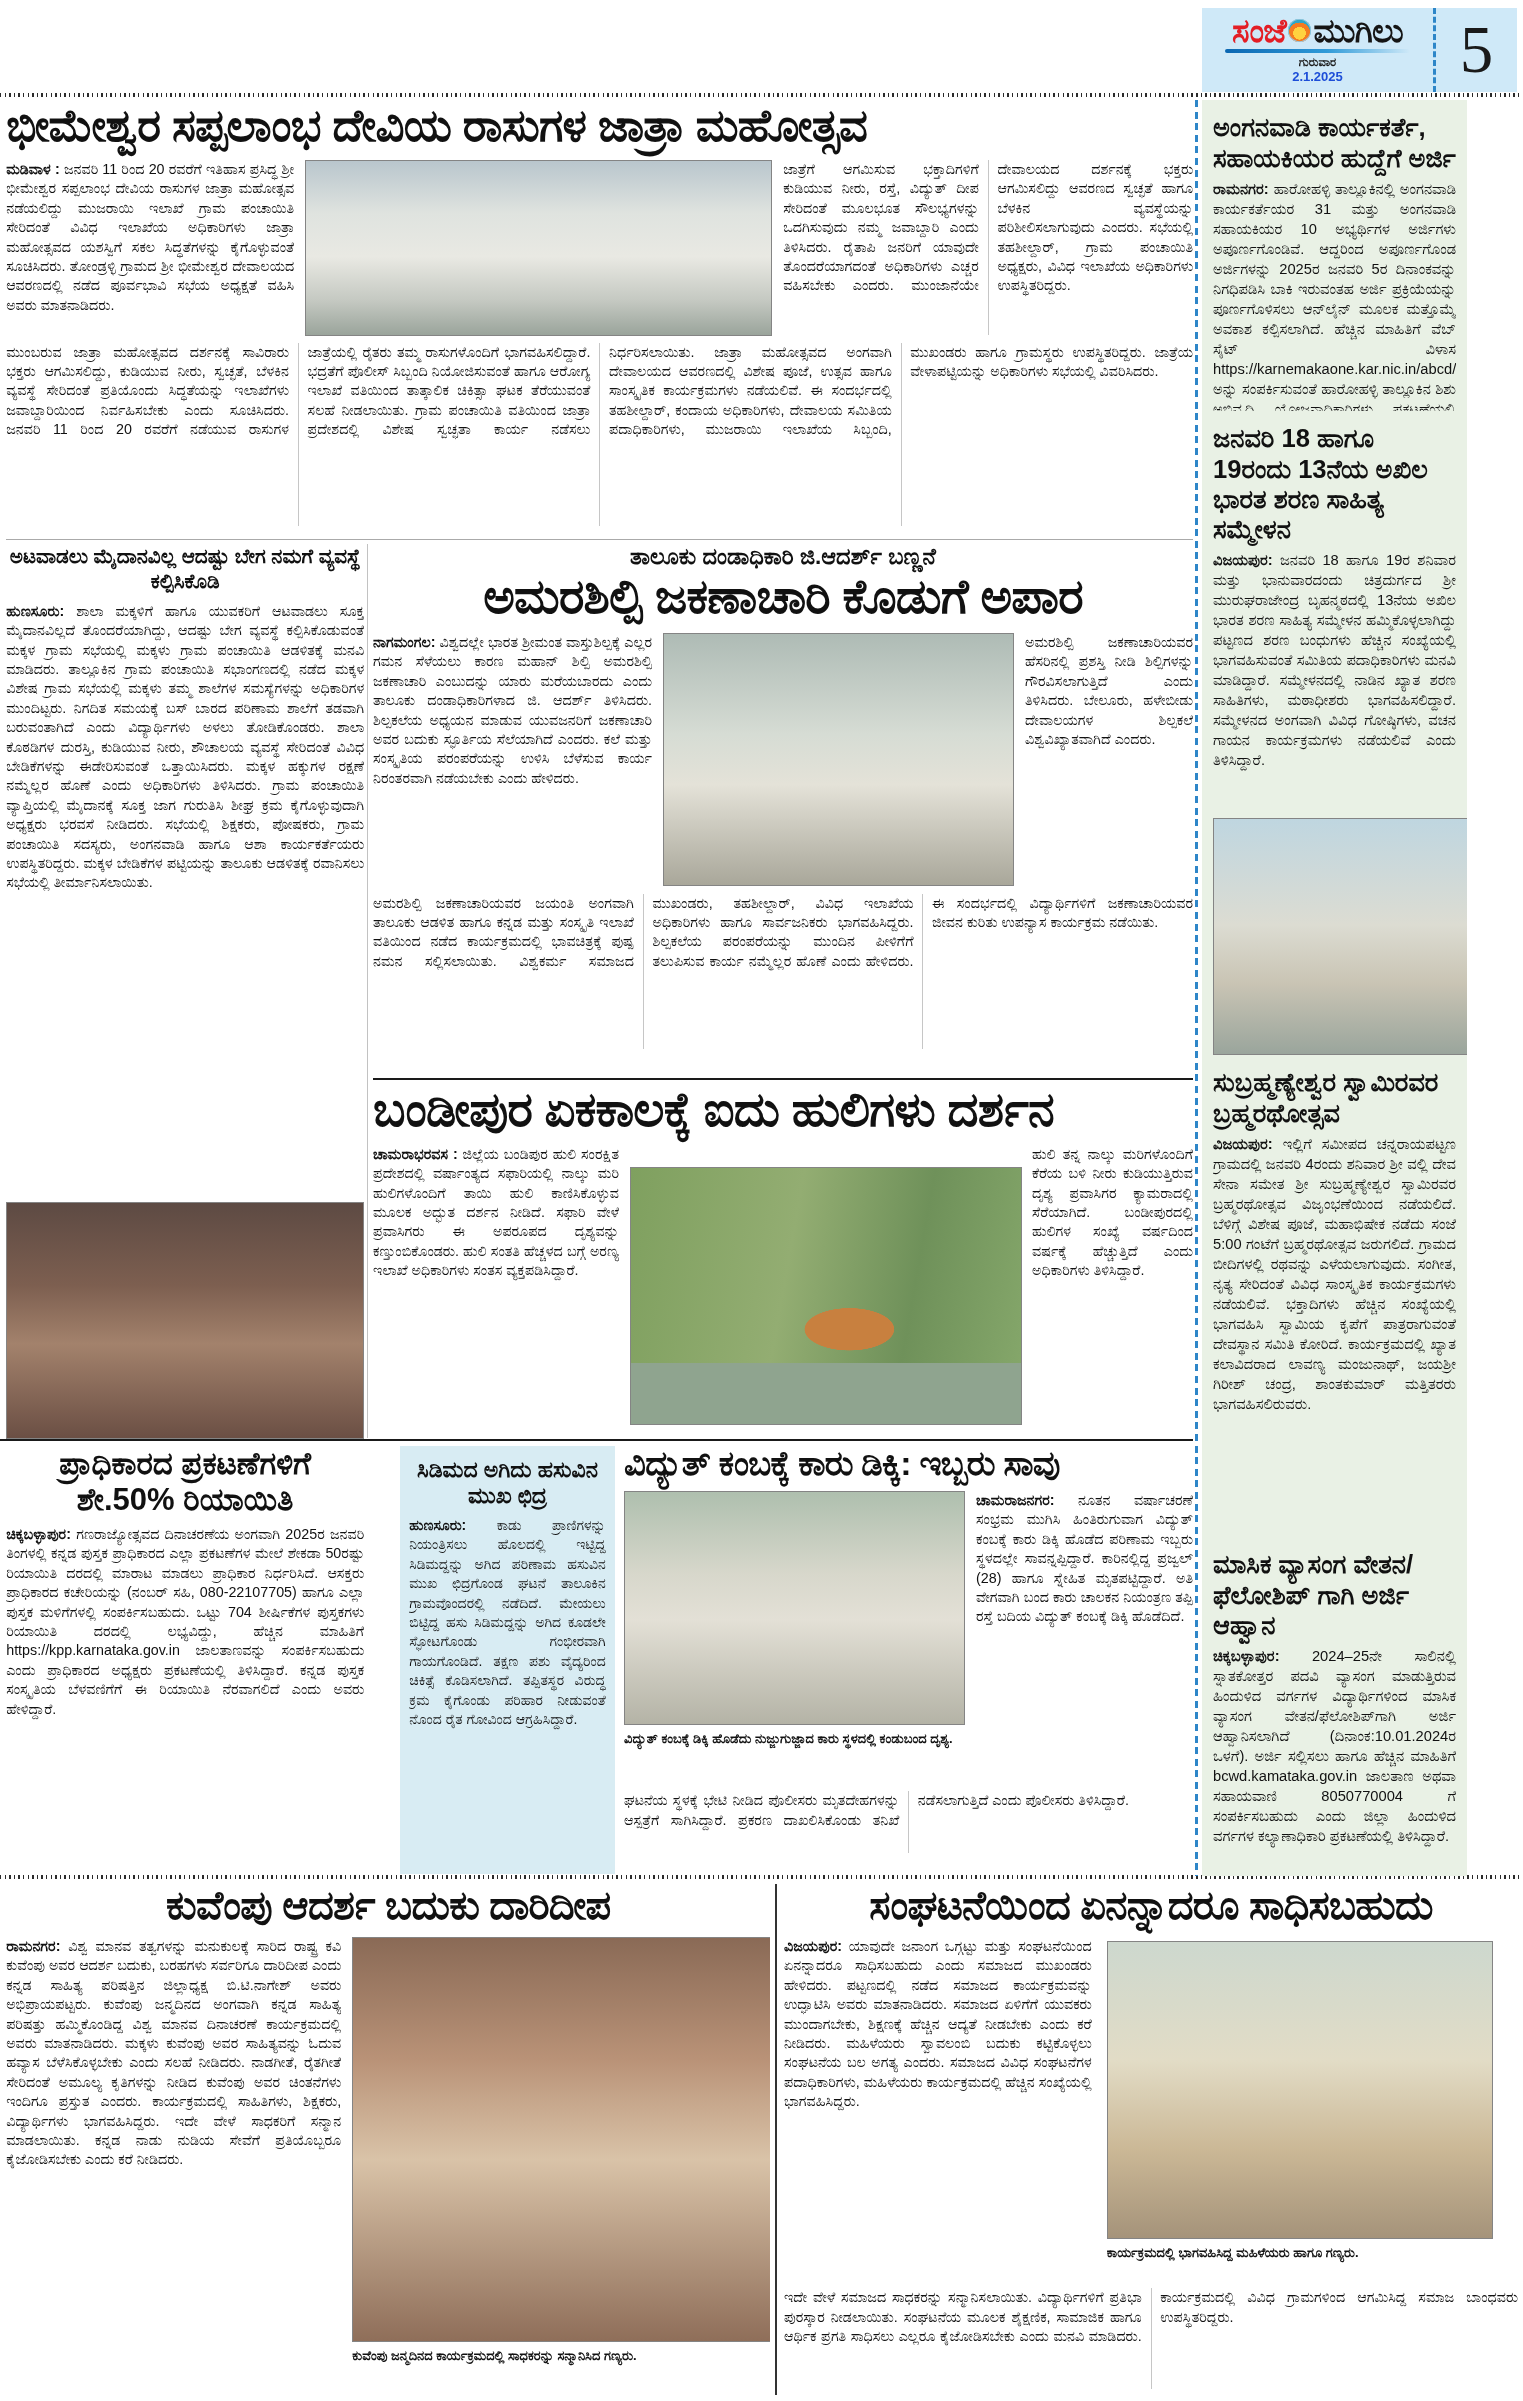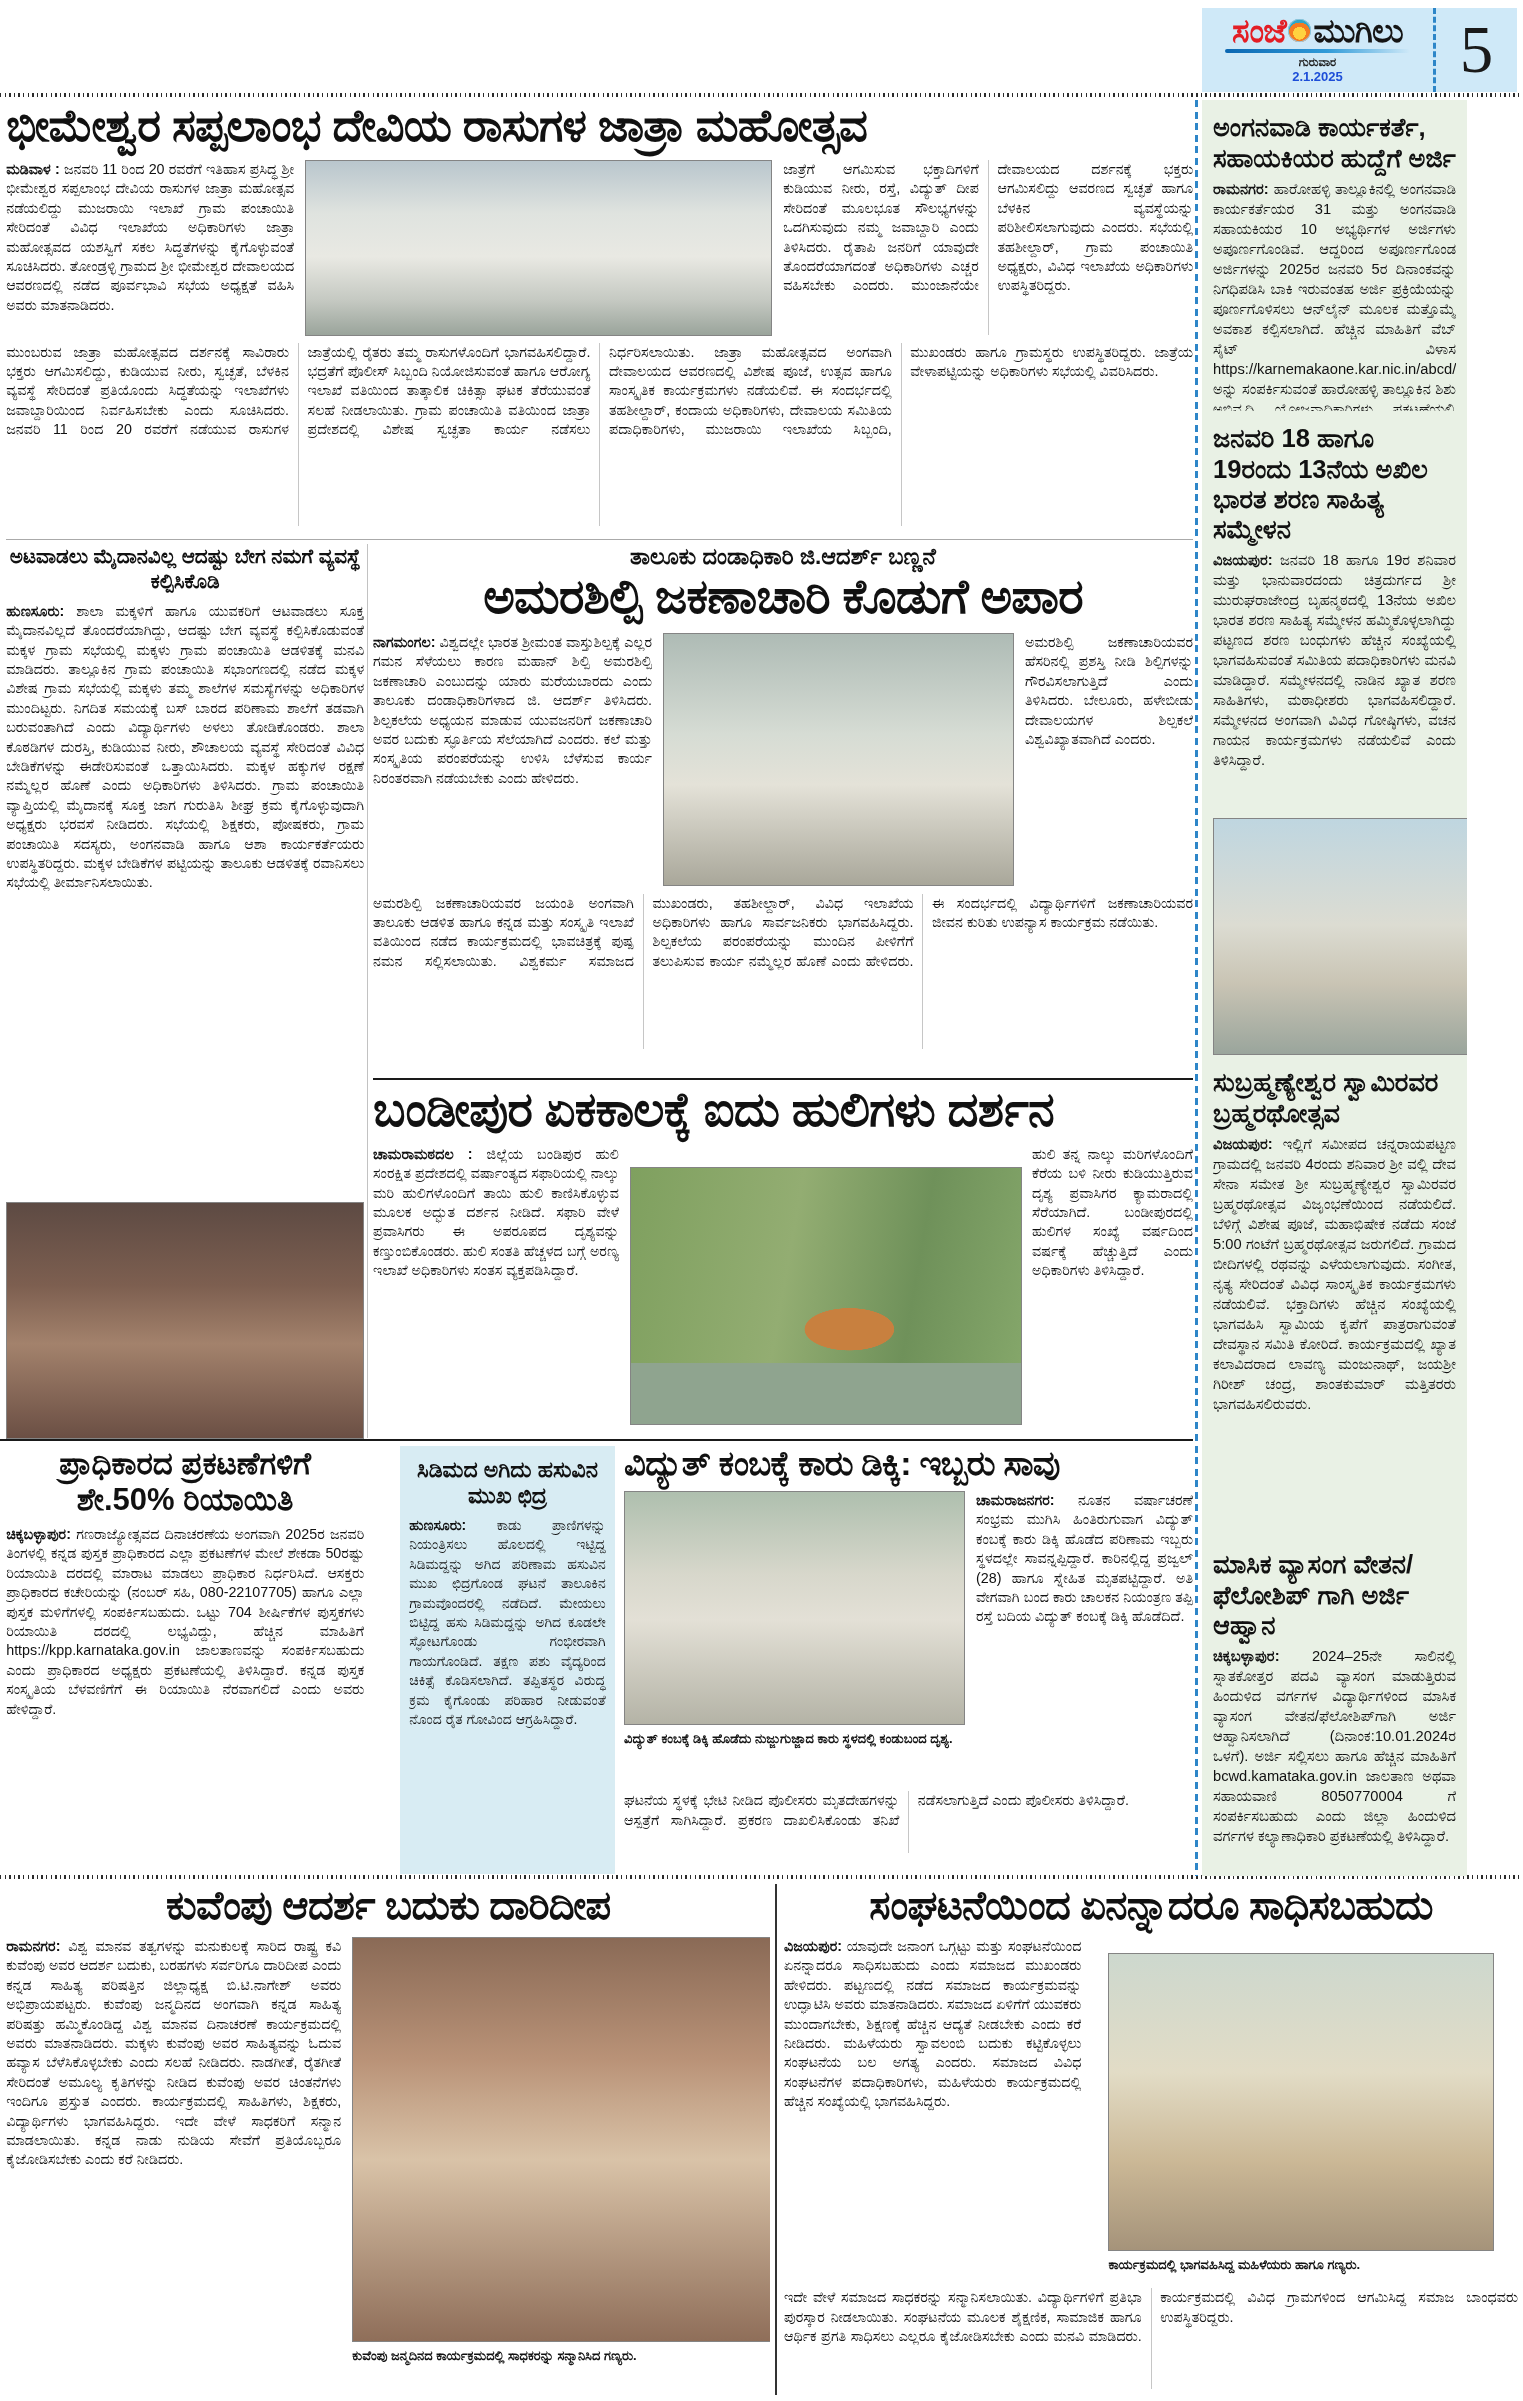--- a/index.html
+++ b/index.html
@@ -141,21 +141,21 @@
       <span>ಅಮರಶಿಲ್ಪಿ ಜಕಣಾಚಾರಿಯವರ ಜಯಂತಿ ಅಂಗವಾಗಿ ತಾಲೂಕು ಆಡಳಿತ ಹಾಗೂ ಕನ್ನಡ ಮತ್ತು ಸಂಸ್ಕೃತಿ ಇಲಾಖೆ ವತಿಯಿಂದ ನಡೆದ ಕಾರ್ಯಕ್ರಮದಲ್ಲಿ ಭಾವಚಿತ್ರಕ್ಕೆ ಪುಷ್ಪ ನಮನ ಸಲ್ಲಿಸಲಾಯಿತು. ವಿಶ್ವಕರ್ಮ ಸಮಾಜದ ಮುಖಂಡರು, ತಹಶೀಲ್ದಾರ್, ವಿವಿಧ ಇಲಾಖೆಯ ಅಧಿಕಾರಿಗಳು ಹಾಗೂ ಸಾರ್ವಜನಿಕರು ಭಾಗವಹಿಸಿದ್ದರು. ಶಿಲ್ಪಕಲೆಯ ಪರಂಪರೆಯನ್ನು ಮುಂದಿನ ಪೀಳಿಗೆಗೆ ತಲುಪಿಸುವ ಕಾರ್ಯ ನಮ್ಮೆಲ್ಲರ ಹೊಣೆ ಎಂದು ಹೇಳಿದರು. ಈ ಸಂದರ್ಭದಲ್ಲಿ ವಿದ್ಯಾರ್ಥಿಗಳಿಗೆ ಜಕಣಾಚಾರಿಯವರ ಜೀವನ ಕುರಿತು ಉಪನ್ಯಾಸ ಕಾರ್ಯಕ್ರಮ ನಡೆಯಿತು.</span>
     </div>
   </section>
 
   <div class="abs hrule" style="left:373px;top:1078px;width:820px;height:2.3px;"></div>
 
   <section class="abs" style="left:373px;top:1085px;width:820px;height:352px;overflow:hidden;">
     <h1 class="h-bandi">ಬಂಡೀಪುರ ಏಕಕಾಲಕ್ಕೆ ಐದು ಹುಲಿಗಳು ದರ್ಶನ</h1>
     <div class="row" style="margin-top:9.3px;height:290px;">
       <div class="body-text" style="width:246px;height:290px;">
-        <span class="dateline">ಚಾಮರಾಮಠದಲ :</span>
+        <span class="dateline">ಚಾಮರಾಭರವಸ :</span>
         <span>ಜಿಲ್ಲೆಯ ಬಂಡಿಪುರ ಹುಲಿ ಸಂರಕ್ಷಿತ ಪ್ರದೇಶದಲ್ಲಿ ವರ್ಷಾಂತ್ಯದ ಸಫಾರಿಯಲ್ಲಿ ನಾಲ್ಕು ಮರಿ ಹುಲಿಗಳೊಂದಿಗೆ ತಾಯಿ ಹುಲಿ ಕಾಣಿಸಿಕೊಳ್ಳುವ ಮೂಲಕ ಅದ್ಭುತ ದರ್ಶನ ನೀಡಿದೆ. ಸಫಾರಿ ವೇಳೆ ಪ್ರವಾಸಿಗರು ಈ ಅಪರೂಪದ ದೃಶ್ಯವನ್ನು ಕಣ್ತುಂಬಿಕೊಂಡರು. ಹುಲಿ ಸಂತತಿ ಹೆಚ್ಚಳದ ಬಗ್ಗೆ ಅರಣ್ಯ ಇಲಾಖೆ ಅಧಿಕಾರಿಗಳು ಸಂತಸ ವ್ಯಕ್ತಪಡಿಸಿದ್ದಾರೆ.</span>
       </div>
       <div style="width:391px;">
         <div class="photo ph-tiger" style="width:390px;height:256px;margin-top:22px;"></div>
       </div>
       <div class="body-text" style="flex:1;height:290px;">
         <span>ಹುಲಿ ತನ್ನ ನಾಲ್ಕು ಮರಿಗಳೊಂದಿಗೆ ಕೆರೆಯ ಬಳಿ ನೀರು ಕುಡಿಯುತ್ತಿರುವ ದೃಶ್ಯ ಪ್ರವಾಸಿಗರ ಕ್ಯಾಮರಾದಲ್ಲಿ ಸೆರೆಯಾಗಿದೆ. ಬಂಡೀಪುರದಲ್ಲಿ ಹುಲಿಗಳ ಸಂಖ್ಯೆ ವರ್ಷದಿಂದ ವರ್ಷಕ್ಕೆ ಹೆಚ್ಚುತ್ತಿದೆ ಎಂದು ಅಧಿಕಾರಿಗಳು ತಿಳಿಸಿದ್ದಾರೆ.</span>
       </div>
     </div>
   </section>
@@ -213,21 +213,21 @@
 
   <div class="abs vrule-dark" style="left:775px;top:1884px;width:1.5px;height:511px;"></div>
 
   <section class="abs" style="left:784px;top:1884px;width:734px;height:514px;overflow:hidden;">
     <h1 class="h-bottom">ಸಂಘಟನೆಯಿಂದ ಏನನ್ನಾದರೂ ಸಾಧಿಸಬಹುದು</h1>
     <div class="row" style="margin-top:11px;height:345px;">
       <div class="body-text" style="width:337px;height:345px;">
         <span class="dateline">ವಿಜಯಪುರ:</span>
         <span>ಯಾವುದೇ ಜನಾಂಗ ಒಗ್ಗಟ್ಟು ಮತ್ತು ಸಂಘಟನೆಯಿಂದ ಏನನ್ನಾದರೂ ಸಾಧಿಸಬಹುದು ಎಂದು ಸಮಾಜದ ಮುಖಂಡರು ಹೇಳಿದರು. ಪಟ್ಟಣದಲ್ಲಿ ನಡೆದ ಸಮಾಜದ ಕಾರ್ಯಕ್ರಮವನ್ನು ಉದ್ಘಾಟಿಸಿ ಅವರು ಮಾತನಾಡಿದರು. ಸಮಾಜದ ಏಳಿಗೆಗೆ ಯುವಕರು ಮುಂದಾಗಬೇಕು, ಶಿಕ್ಷಣಕ್ಕೆ ಹೆಚ್ಚಿನ ಆದ್ಯತೆ ನೀಡಬೇಕು ಎಂದು ಕರೆ ನೀಡಿದರು. ಮಹಿಳೆಯರು ಸ್ವಾವಲಂಬಿ ಬದುಕು ಕಟ್ಟಿಕೊಳ್ಳಲು ಸಂಘಟನೆಯ ಬಲ ಅಗತ್ಯ ಎಂದರು. ಸಮಾಜದ ವಿವಿಧ ಸಂಘಟನೆಗಳ ಪದಾಧಿಕಾರಿಗಳು, ಮಹಿಳೆಯರು ಕಾರ್ಯಕ್ರಮದಲ್ಲಿ ಹೆಚ್ಚಿನ ಸಂಖ್ಯೆಯಲ್ಲಿ ಭಾಗವಹಿಸಿದ್ದರು.</span>
       </div>
-      <figure style="margin:16px;width:446px;">
+      <figure style="margin:4px;width:446px;">
         <div class="photo ph-sangh" style="width:384px;height:296px;"></div>
         <figcaption class="caption">ಕಾರ್ಯಕ್ರಮದಲ್ಲಿ ಭಾಗವಹಿಸಿದ್ದ ಮಹಿಳೆಯರು ಹಾಗೂ ಗಣ್ಯರು.</figcaption>
       </figure>
     </div>
     <div class="body-text cols2" style="margin-top:6.2px;height:101px;">
       <span>ಇದೇ ವೇಳೆ ಸಮಾಜದ ಸಾಧಕರನ್ನು ಸನ್ಮಾನಿಸಲಾಯಿತು. ವಿದ್ಯಾರ್ಥಿಗಳಿಗೆ ಪ್ರತಿಭಾ ಪುರಸ್ಕಾರ ನೀಡಲಾಯಿತು. ಸಂಘಟನೆಯ ಮೂಲಕ ಶೈಕ್ಷಣಿಕ, ಸಾಮಾಜಿಕ ಹಾಗೂ ಆರ್ಥಿಕ ಪ್ರಗತಿ ಸಾಧಿಸಲು ಎಲ್ಲರೂ ಕೈಜೋಡಿಸಬೇಕು ಎಂದು ಮನವಿ ಮಾಡಿದರು. ಕಾರ್ಯಕ್ರಮದಲ್ಲಿ ವಿವಿಧ ಗ್ರಾಮಗಳಿಂದ ಆಗಮಿಸಿದ್ದ ಸಮಾಜ ಬಾಂಧವರು ಉಪಸ್ಥಿತರಿದ್ದರು.</span>
     </div>
   </section>
 
   <div class="abs dotted-v-blue" style="left:1195px;top:100px;height:1776px;"></div>

